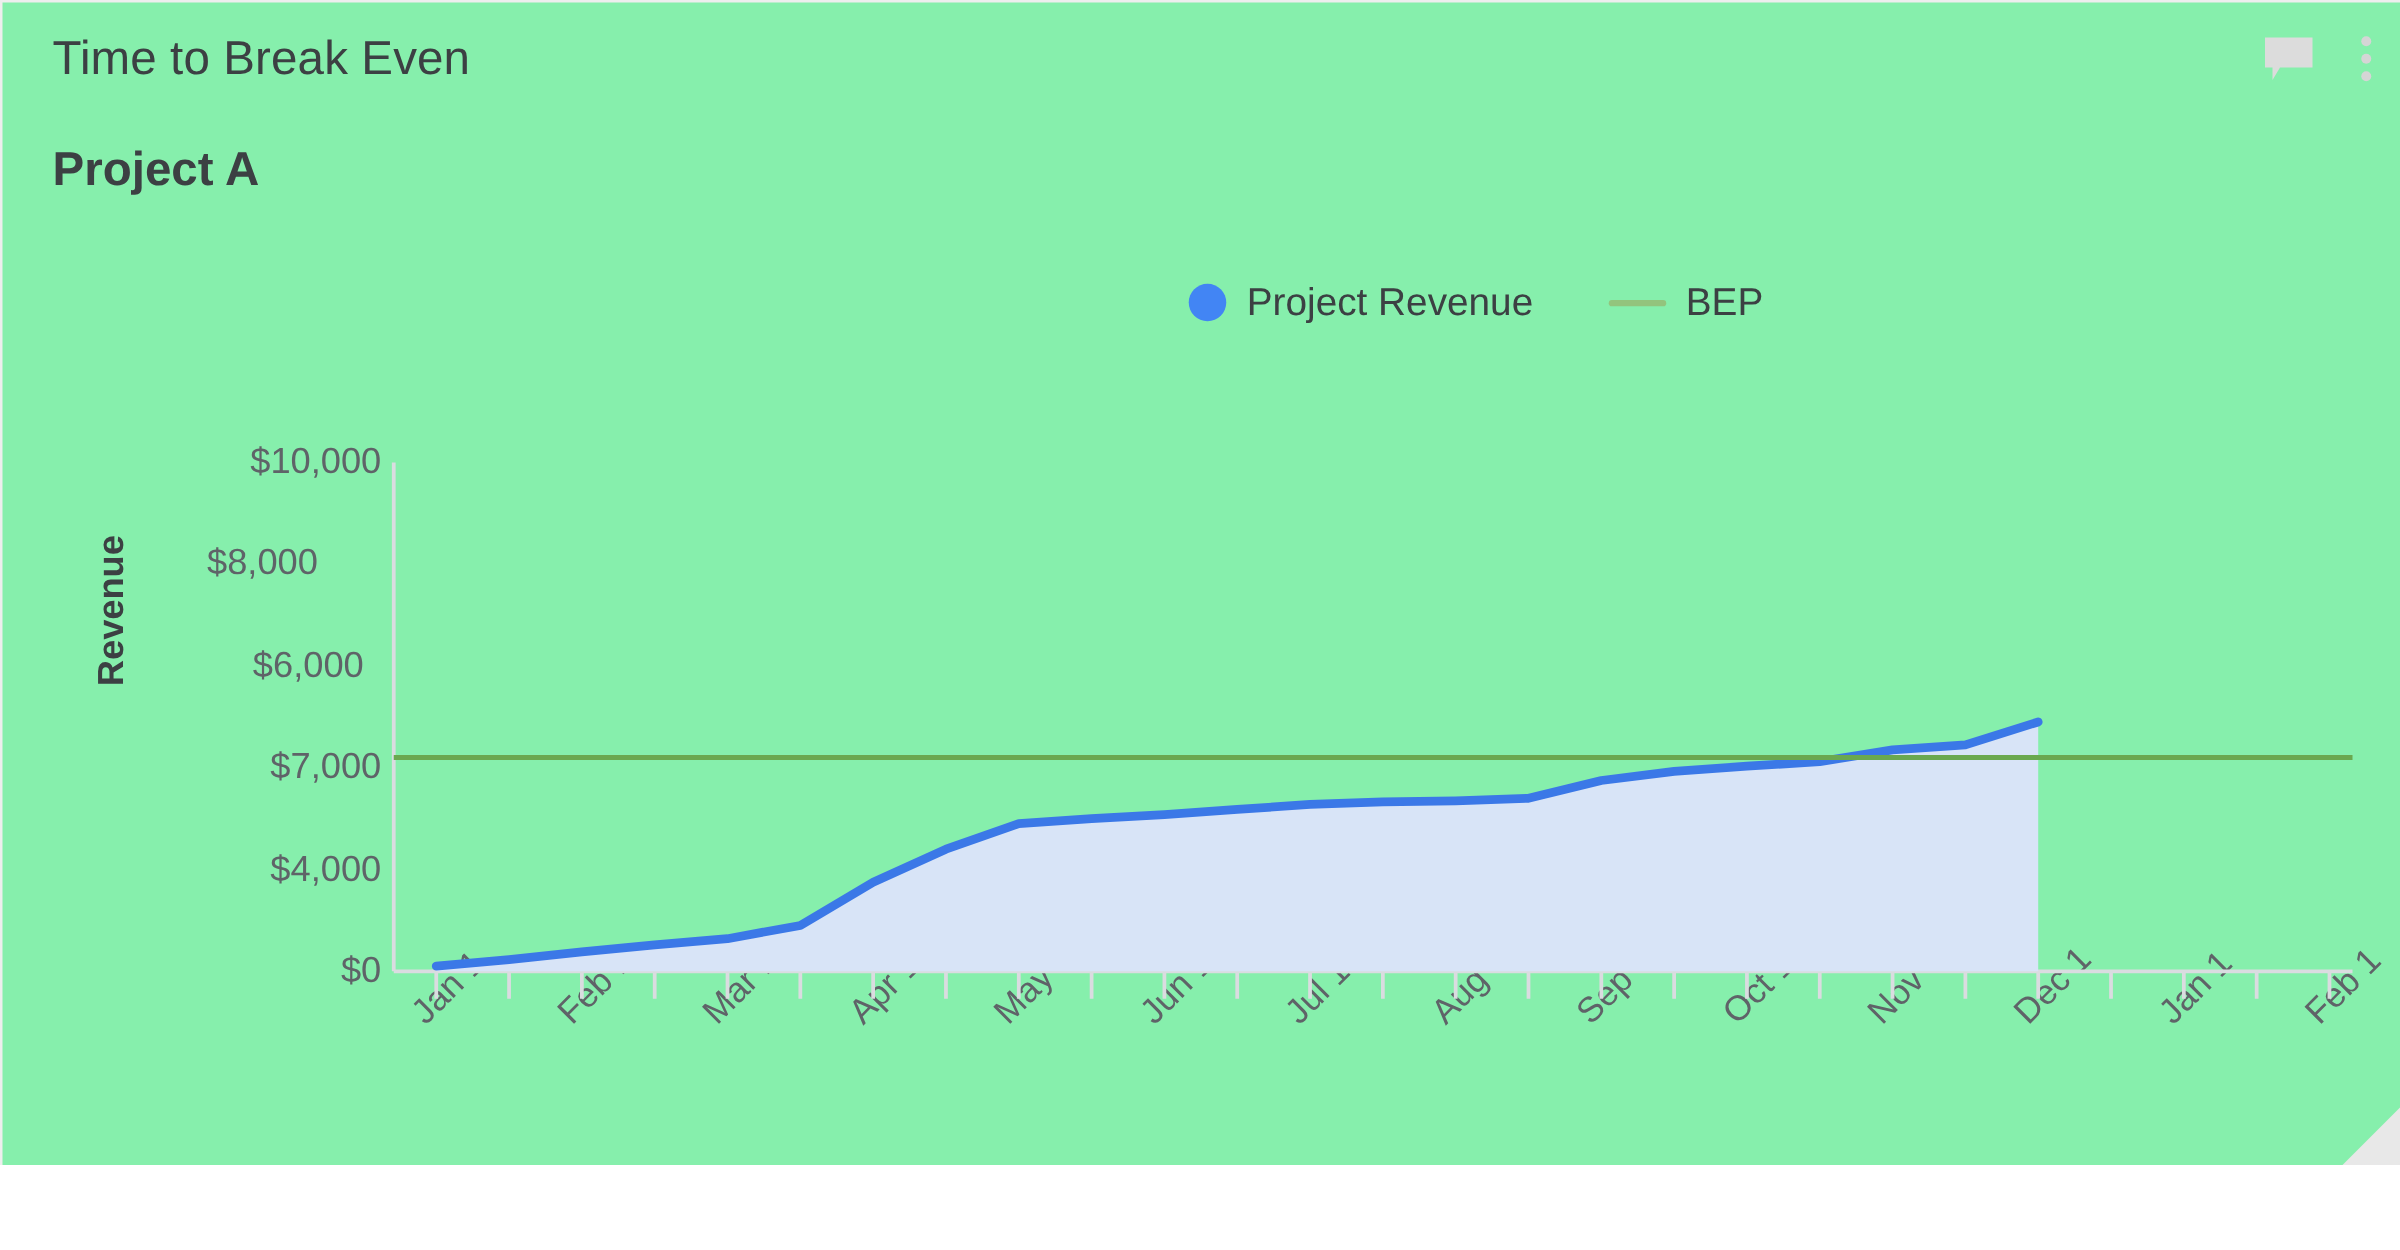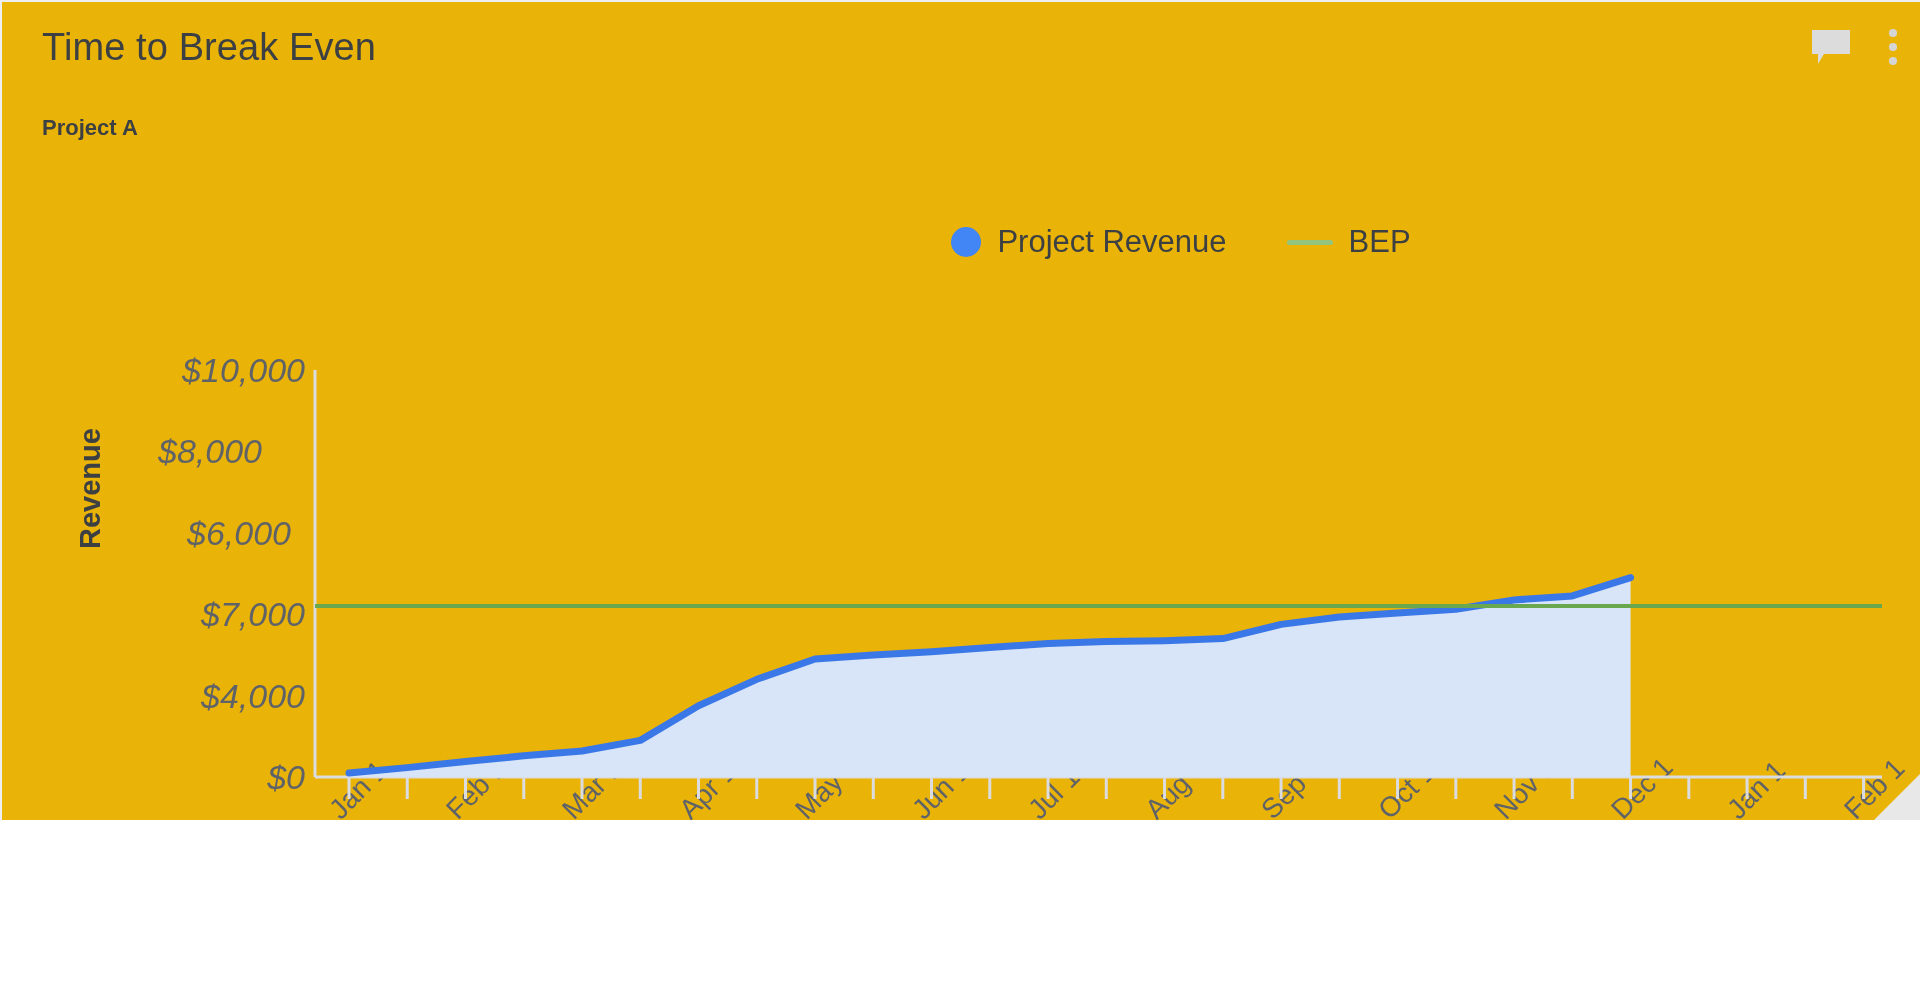--- a/index.html
+++ b/index.html
@@ -6,22 +6,22 @@
   * { box-sizing: border-box; }
   html, body {
     margin: 0; padding: 0;
     width: 1920px; height: 1000px;
     background: #ffffff;
     font-family: "Liberation Sans", sans-serif;
     overflow: hidden;
   }
   #card {
     position: relative;
-    width: 1920px; height: 820px;
-    background: #eab308;
+    width: 1920px; height: 932px;
+    background: #86efac;
     border-top: 2px solid #eeeeee;
     border-left: 2px solid #eeeeee;
     overflow: hidden;
   }
   
   #header {
     position: absolute;
     left: 0; top: 0; right: 0; height: 110px;
   }
   #chart-title {
@@ -56,21 +56,21 @@
   #overflow-icon i {
     display: block;
     width: 8px; height: 8px;
     border-radius: 50%;
     background: #d5d5d5;
   }
   
   #chart-subtitle {
     position: absolute;
     left: 40px; top: 113px;
-    font-size: 22px;
+    font-size: 38px;
     font-weight: bold;
     color: #3c4043;
     white-space: nowrap;
   }
   
   #legend {
     position: absolute;
     left: 0; right: 0; top: 222px;
     display: flex;
     justify-content: center;
@@ -115,25 +115,24 @@
     font-size: 29px;
     font-weight: bold;
     color: #3c4043;
     white-space: nowrap;
   }
   .ytick-label {
     position: absolute;
     right: 0;
     width: 190px;
     text-align: right;
-    font-size: 34px;
+    font-size: 29px;
     color: #5f6368;
     white-space: nowrap;
     transform: translateY(-50%);
-    font-style: italic;
   }
   .xtick-label {
     position: absolute;
     font-size: 28px;
     color: #5f6368;
     white-space: nowrap;
     transform-origin: left top;
     transform: rotate(-45deg);
   }
   #resize-grip {

